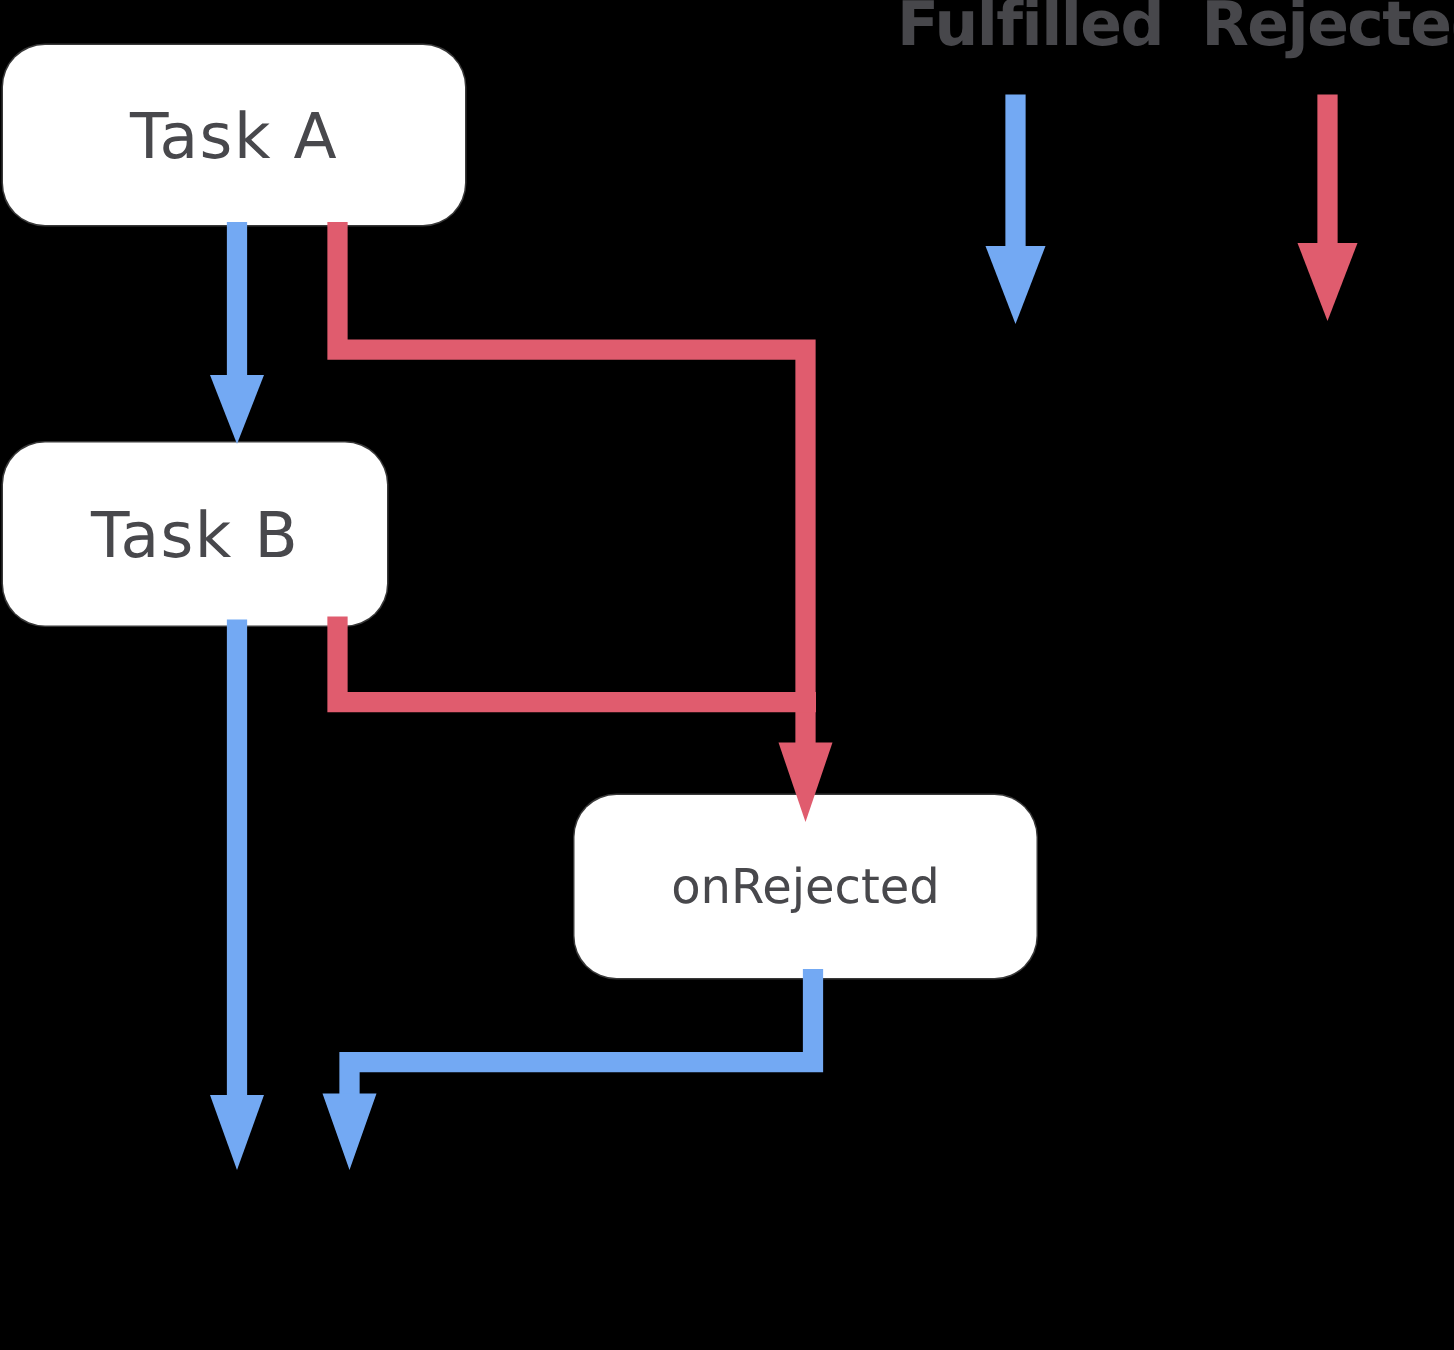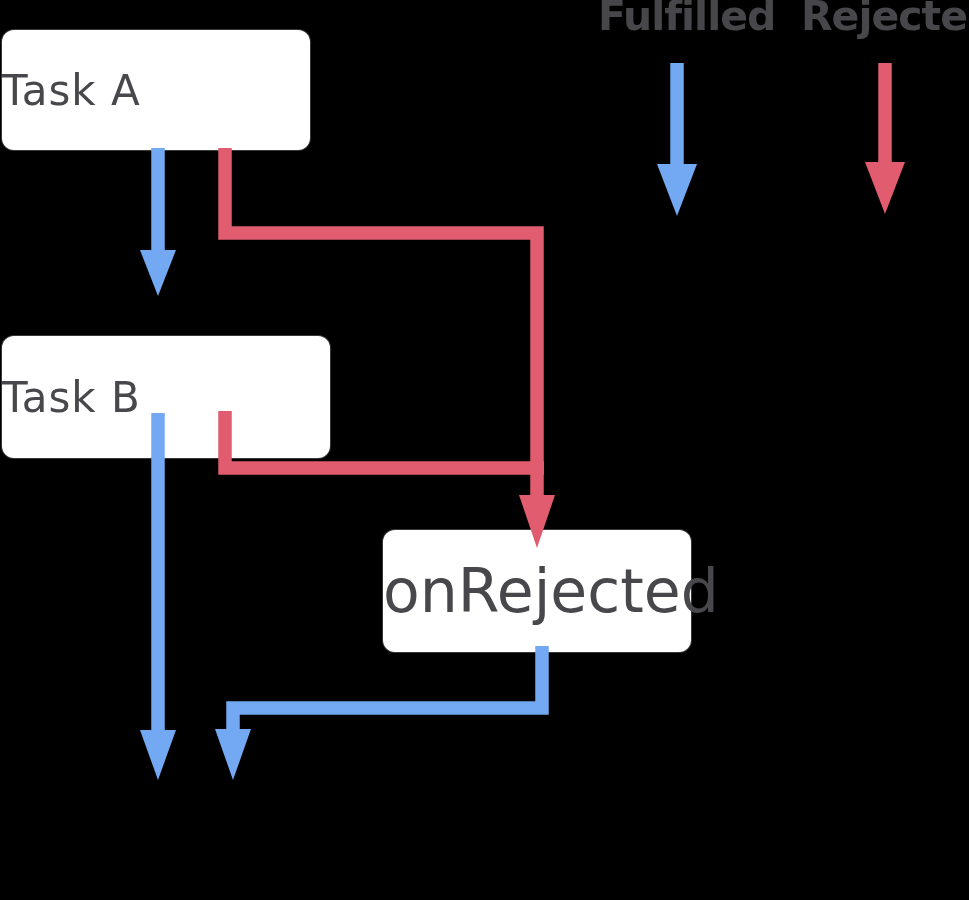--- a/index.html
+++ b/index.html
@@ -13,36 +13,37 @@
   }
   .canvas {
     position: relative;
     width: 969px;
     height: 900px;
     background: #000000;
   }
   .node {
     position: absolute;
     background: #ffffff;
-    border-radius: 12px;
+    border-radius: 28px;
     display: flex;
     align-items: center;
+    justify-content: center;
     z-index: 1;
     box-shadow: 0 0 0 1px rgba(160,160,160,0.35);
   }
   .node-label {
     color: #48484c;
     font-size: 42px;
     letter-spacing: 1px;
     white-space: nowrap;
   }
   #node-task-a   { left: 2px;   top: 30px;  width: 308px; height: 120px; }
-  #node-task-b   { left: 2px;   top: 295px; width: 328px; height: 122px; margin-top: 41px; }
+  #node-task-b   { left: 2px;   top: 295px; width: 256px; height: 122px; }
   #node-onrejected { left: 383px; top: 530px; width: 308px; height: 122px; }
-  #node-onrejected .node-label { font-size: 60px; letter-spacing: 0; }
+  #node-onrejected .node-label { font-size: 32px; letter-spacing: 0; }
   #node-final-task { left: 3px;  top: 775px; width: 306px; height: 120px; }
   .legend-label {
     position: absolute;
     top: -8px;
     color: #47474b;
     font-size: 41px;
     font-weight: 700;
     letter-spacing: -1px;
     z-index: 2;
     white-space: nowrap;

